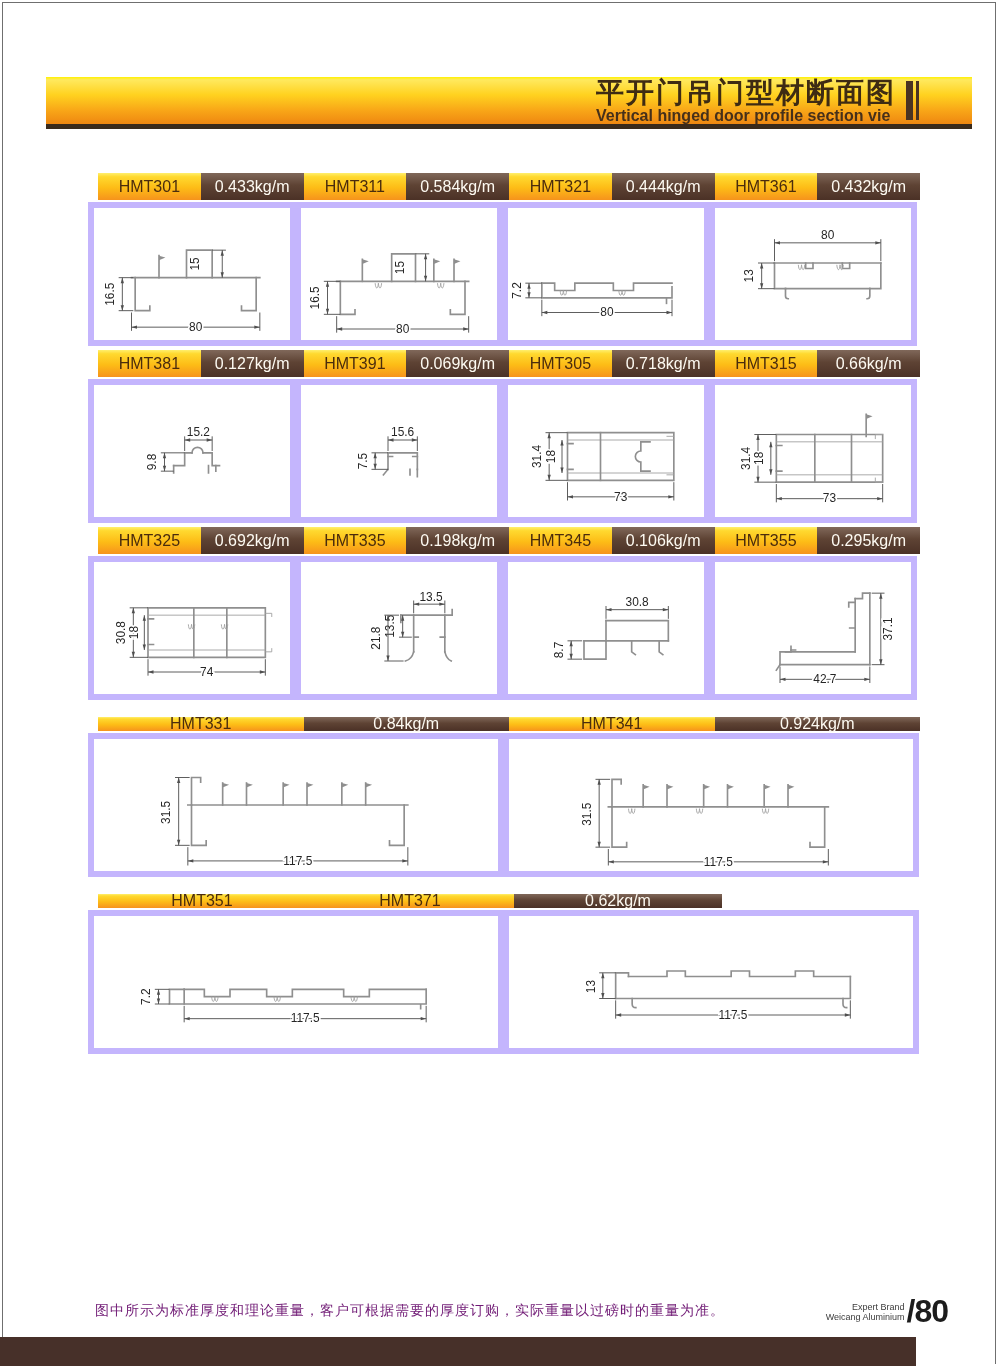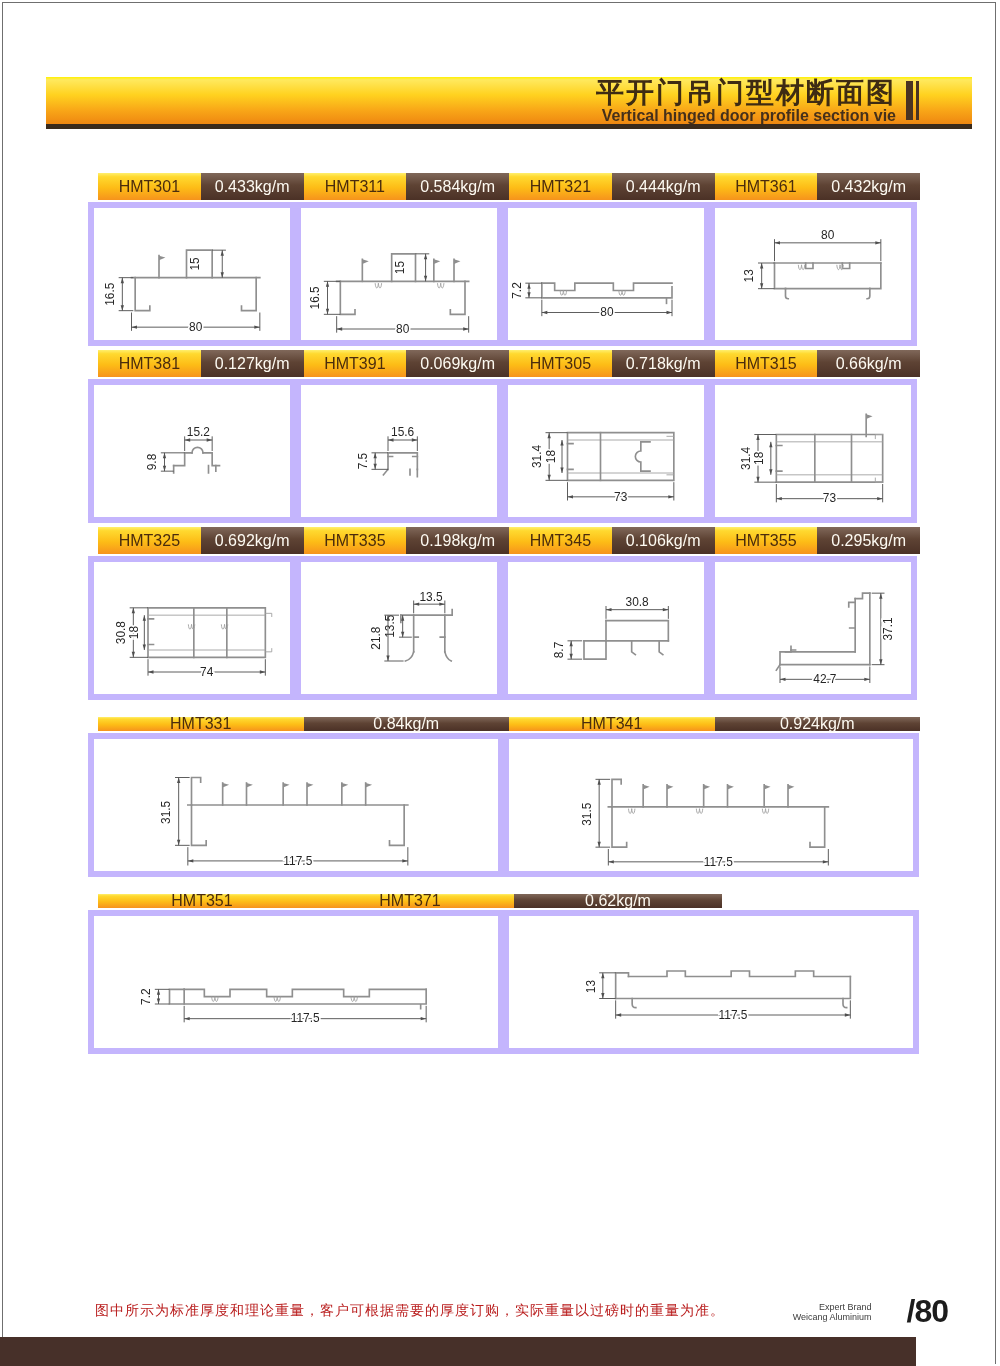--- a/index.html
+++ b/index.html
@@ -5,21 +5,21 @@
   html,body{margin:0;padding:0;background:#e8e8e8;}
   .page{position:relative;width:1000px;height:1366px;background:#ffffff;margin:0 auto;
         font-family:"Liberation Sans",sans-serif;overflow:hidden;}
   .page-border{position:absolute;left:2px;top:2px;width:994px;height:1362px;
         border:1px solid #6f6f6f;border-bottom:none;box-sizing:border-box;pointer-events:none;}
 
   
   .banner{position:absolute;left:46px;top:77px;width:926px;height:52px;box-sizing:border-box;
         background:linear-gradient(180deg,#fff200 0%,#ffe95e 6%,#ffd21f 38%,#f8a517 72%,#ee8711 100%);
         border-bottom:5px solid #3a2a1b;}
-  .banner-text{position:absolute;right:76px;top:1px;text-align:right;}
+  .banner-text{position:absolute;right:76px;top:1px;}
   .banner-title-cn{font-size:28px;font-weight:bold;color:#3e2b13;letter-spacing:2px;line-height:30px;}
   .banner-title-en{font-size:16px;font-weight:bold;color:#46301a;line-height:16px;}
   .bar-thick{position:absolute;right:59px;top:4px;width:7px;height:39px;background:#4a3322;}
   .bar-thin{position:absolute;right:53px;top:4px;width:3px;height:39px;background:#4a3322;}
 
   
   .table{position:absolute;left:88px;top:173px;width:832px;}
   .strip{display:flex;height:27px;margin-bottom:2px;padding-left:10px;}
   .mcell,.wcell{display:flex;align-items:center;justify-content:center;font-size:16px;box-sizing:border-box;}
   .mcell{width:104px;color:#4b2c0d;
@@ -33,22 +33,22 @@
   .cell svg{display:block;width:100%;height:100%;}
 
   
   .prof{stroke:#8f8f8f;stroke-width:1.8;fill:none;stroke-linecap:square;stroke-linejoin:miter;}
   .prof-thin{stroke:#a2a2a2;stroke-width:1;fill:none;}
   .dim,.ext{stroke:#4f4f4f;stroke-width:1;fill:none;}
   svg text{font-family:"Liberation Sans",sans-serif;font-size:13px;fill:#262626;text-anchor:middle;
         paint-order:stroke;stroke:#ffffff;stroke-width:3.5px;}
 
   
-  .foot-note{position:absolute;left:95px;top:1302px;font-size:14px;color:#b91c1c;letter-spacing:1px;text-align:right;}
-  .brand{position:absolute;right:52px;top:1293px;display:flex;align-items:center;gap:33px;}
+  .foot-note{position:absolute;left:95px;top:1302px;font-size:14px;color:#701a75;letter-spacing:1px;text-align:right;}
+  .brand{position:absolute;right:52px;top:1293px;display:flex;align-items:center;}
   .brand-lines{text-align:right;font-size:9px;color:#3c3c3c;line-height:10px;}
   .page-no{font-size:32px;font-weight:bold;color:#1c1c1c;margin-left:2px;letter-spacing:-1px;}
   .bottom-bar{position:absolute;left:0;top:1337px;width:916px;height:29px;background:#473029;}
 </style>
 </head>
 <body>
 
 <div class="page">
   <div class="page-border"></div>
 

